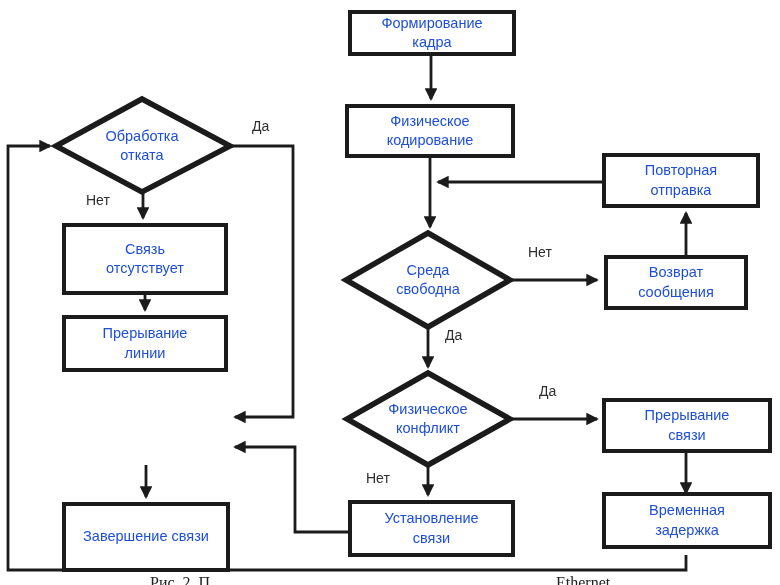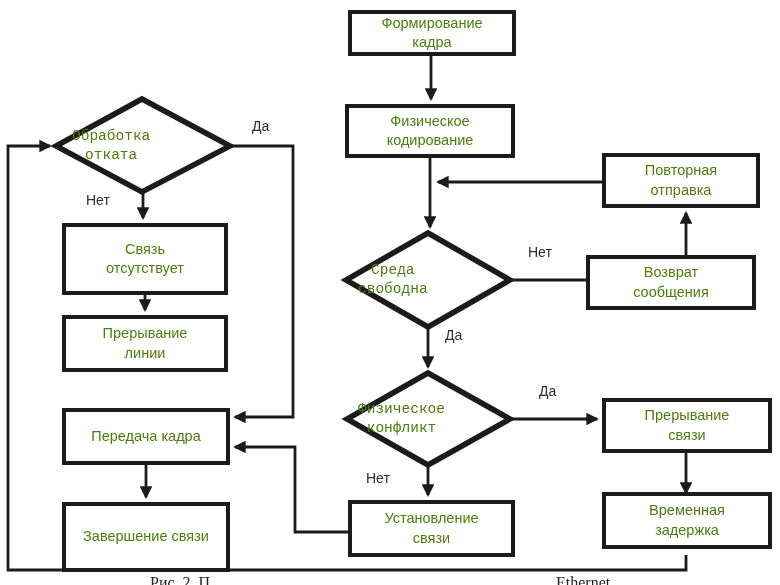--- a/index.html
+++ b/index.html
@@ -9,27 +9,26 @@
     font-family:"Liberation Sans", sans-serif;
   }
   svg.wires { position:absolute; left:0; top:0; width:780px; height:585px; }
   .box {
     position:absolute; box-sizing:border-box;
     border:4px solid #1b1b1b; background:#fff;
     display:flex; align-items:center; justify-content:center;
     text-align:center;
   }
   .box span, .dtext span {
-    color:#4d7c0f; font-size:14.5px; line-height:1.32;
+    color:#1d4ed8; font-size:14.5px; line-height:1.32;
     white-space:pre-line;
   }
   .dtext {
-    position:absolute; display:flex; align-items:center; 
+    position:absolute; display:flex; align-items:center; justify-content:center;
     text-align:center;
-    font-family:Liberation Mono, monospace;
   }
   .elabel {
     position:absolute; font-size:14px; color:#2e2e2e;
   }
   .caption {
     position:absolute; top:574px; font-family:"Liberation Serif", serif;
     font-size:16px; color:#222; white-space:nowrap;
   }
 </style>
 </head>
@@ -72,21 +71,21 @@
 кадра</span>
   </div>
   <div class="box" style="left:345px;top:104px;width:170px;height:54px">
     <span>Физическое
 кодирование</span>
   </div>
   <div class="box" style="left:602px;top:153px;width:158px;height:55px">
     <span>Повторная
 отправка</span>
   </div>
-  <div class="box" style="left:586px;top:255px;width:170px;height:55px">
+  <div class="box" style="left:604px;top:255px;width:144px;height:55px">
     <span>Возврат
 сообщения</span>
   </div>
   <div class="box" style="left:602px;top:398px;width:170px;height:55px">
     <span>Прерывание
 связи</span>
   </div>
   <div class="box" style="left:602px;top:492px;width:170px;height:57px">
     <span>Временная
 задержка</span>
@@ -95,23 +94,20 @@
     <span>Установление
 связи</span>
   </div>
   <div class="box" style="left:62px;top:223px;width:166px;height:72px">
     <span>Связь
 отсутствует</span>
   </div>
   <div class="box" style="left:62px;top:315px;width:166px;height:57px">
     <span>Прерывание
 линии</span>
-  </div>
-  <div class="box" style="left:62px;top:408px;width:168px;height:57px">
-    <span>Передача кадра</span>
   </div>
   <div class="box" style="left:62px;top:502px;width:168px;height:70px">
     <span>Завершение связи</span>
   </div>
 
   <div class="dtext" style="left:72px;top:120px;width:140px;height:52px">
     <span>Обработка
 отката</span>
   </div>
   <div class="dtext" style="left:358px;top:254px;width:140px;height:52px">

